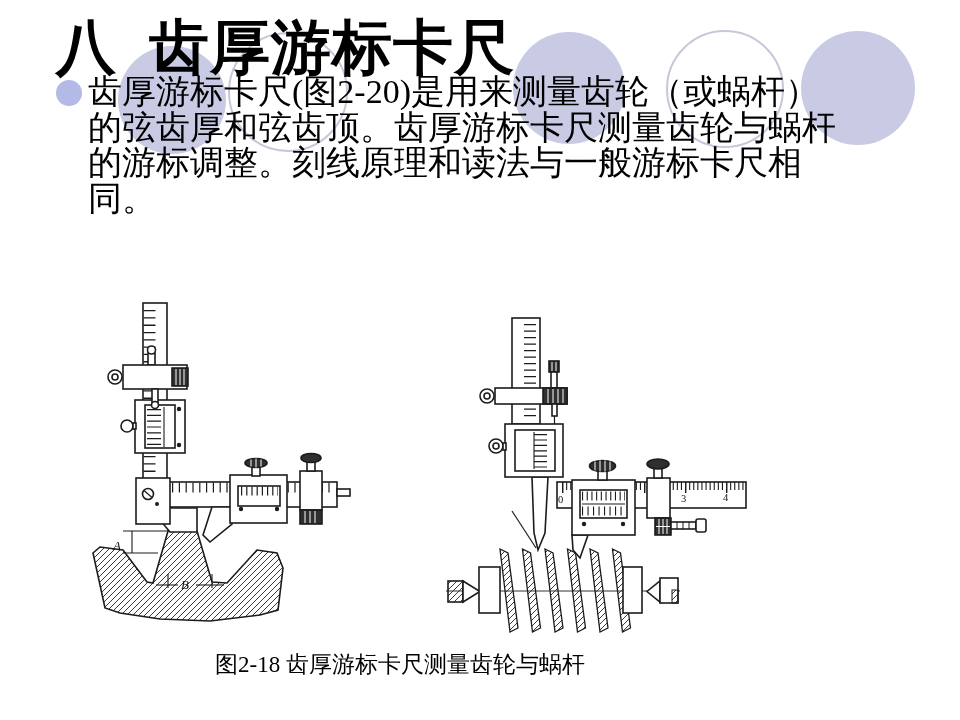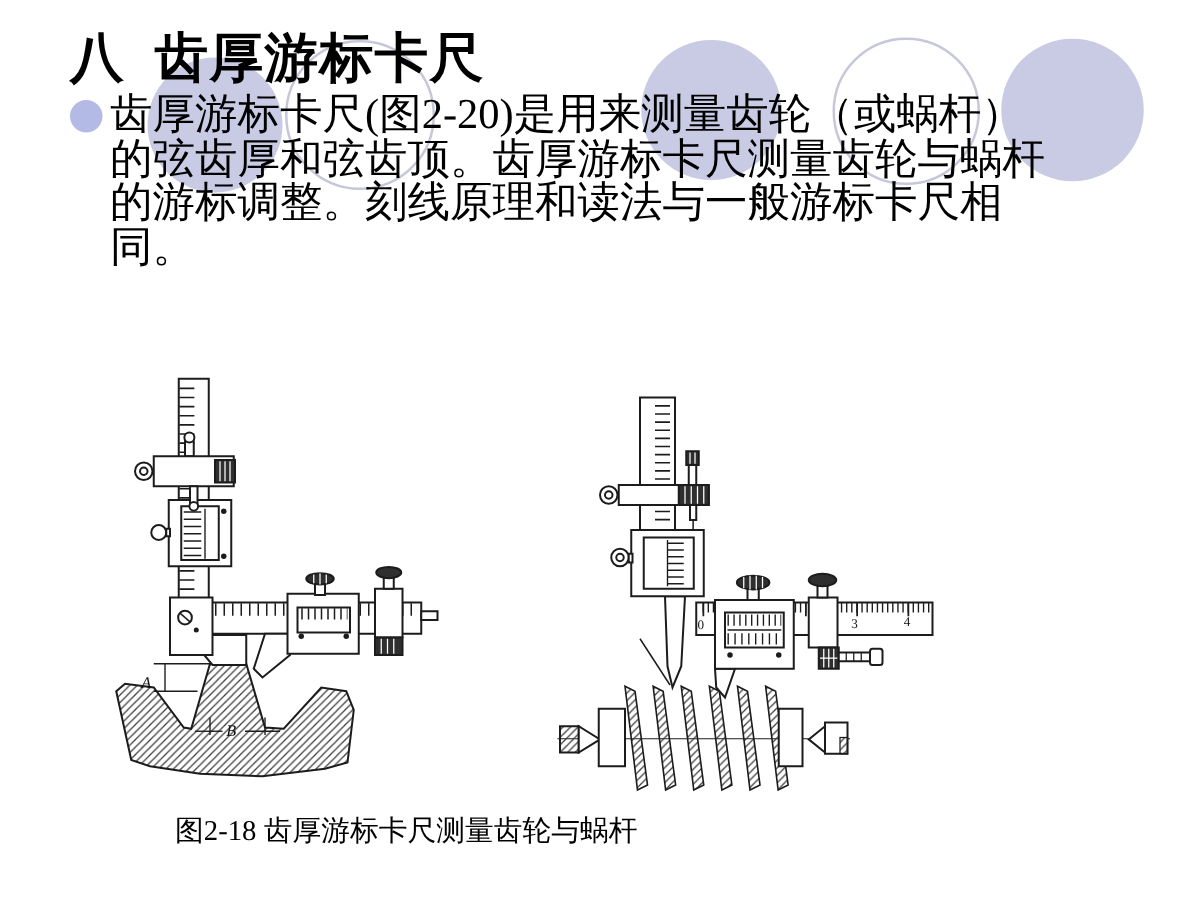--- a/index.html
+++ b/index.html
@@ -9,30 +9,30 @@
   .bg{position:absolute;inset:0;z-index:0;}
   .circ{position:absolute;border-radius:50%;}
   .circ.fill{background:#c9cbe4;}
   .circ.line{background:transparent;border:2px solid #c6c8da;}
   .c1{left:118px;top:46px;width:108px;height:108px;}
   .c2{left:228px;top:32px;width:116px;height:116px;}
   .c3{left:513px;top:32px;width:112px;height:112px;}
   .c4{left:666px;top:30px;width:114px;height:114px;}
   .c5{left:801px;top:31px;width:114px;height:114px;}
   .content{position:absolute;inset:0;z-index:1;}
-  .title{position:absolute;left:56px;top:22px;font-size:43px;font-weight:bold;
+  .title{position:absolute;left:56px;top:22px;font-size:60px;font-weight:bold;
          letter-spacing:1px;white-space:pre;line-height:52px;}
   .bullet{position:absolute;left:56px;top:80px;width:26px;height:26px;border-radius:50%;
           background:#b4bae6;}
   .body-text{position:absolute;left:88px;top:74px;width:840px;font-size:34px;line-height:35.5px;}
   .body-text .ln{white-space:pre;height:35.5px;}
   .fig{position:absolute;}
   .fig-gear{left:60px;top:292px;width:340px;height:355px;}
   .fig-worm{left:428px;top:298px;width:335px;height:345px;}
-  .caption{position:absolute;left:140px;top:650px;width:520px;text-align:left;
+  .caption{position:absolute;left:140px;top:650px;width:520px;text-align:center;
            font-size:23px;line-height:30px;}
   svg{display:block;}
 </style>
 </head>
 <body>
 
 <div class="slide">
 
   <div class="bg">
     <div class="circ fill c1"></div>

